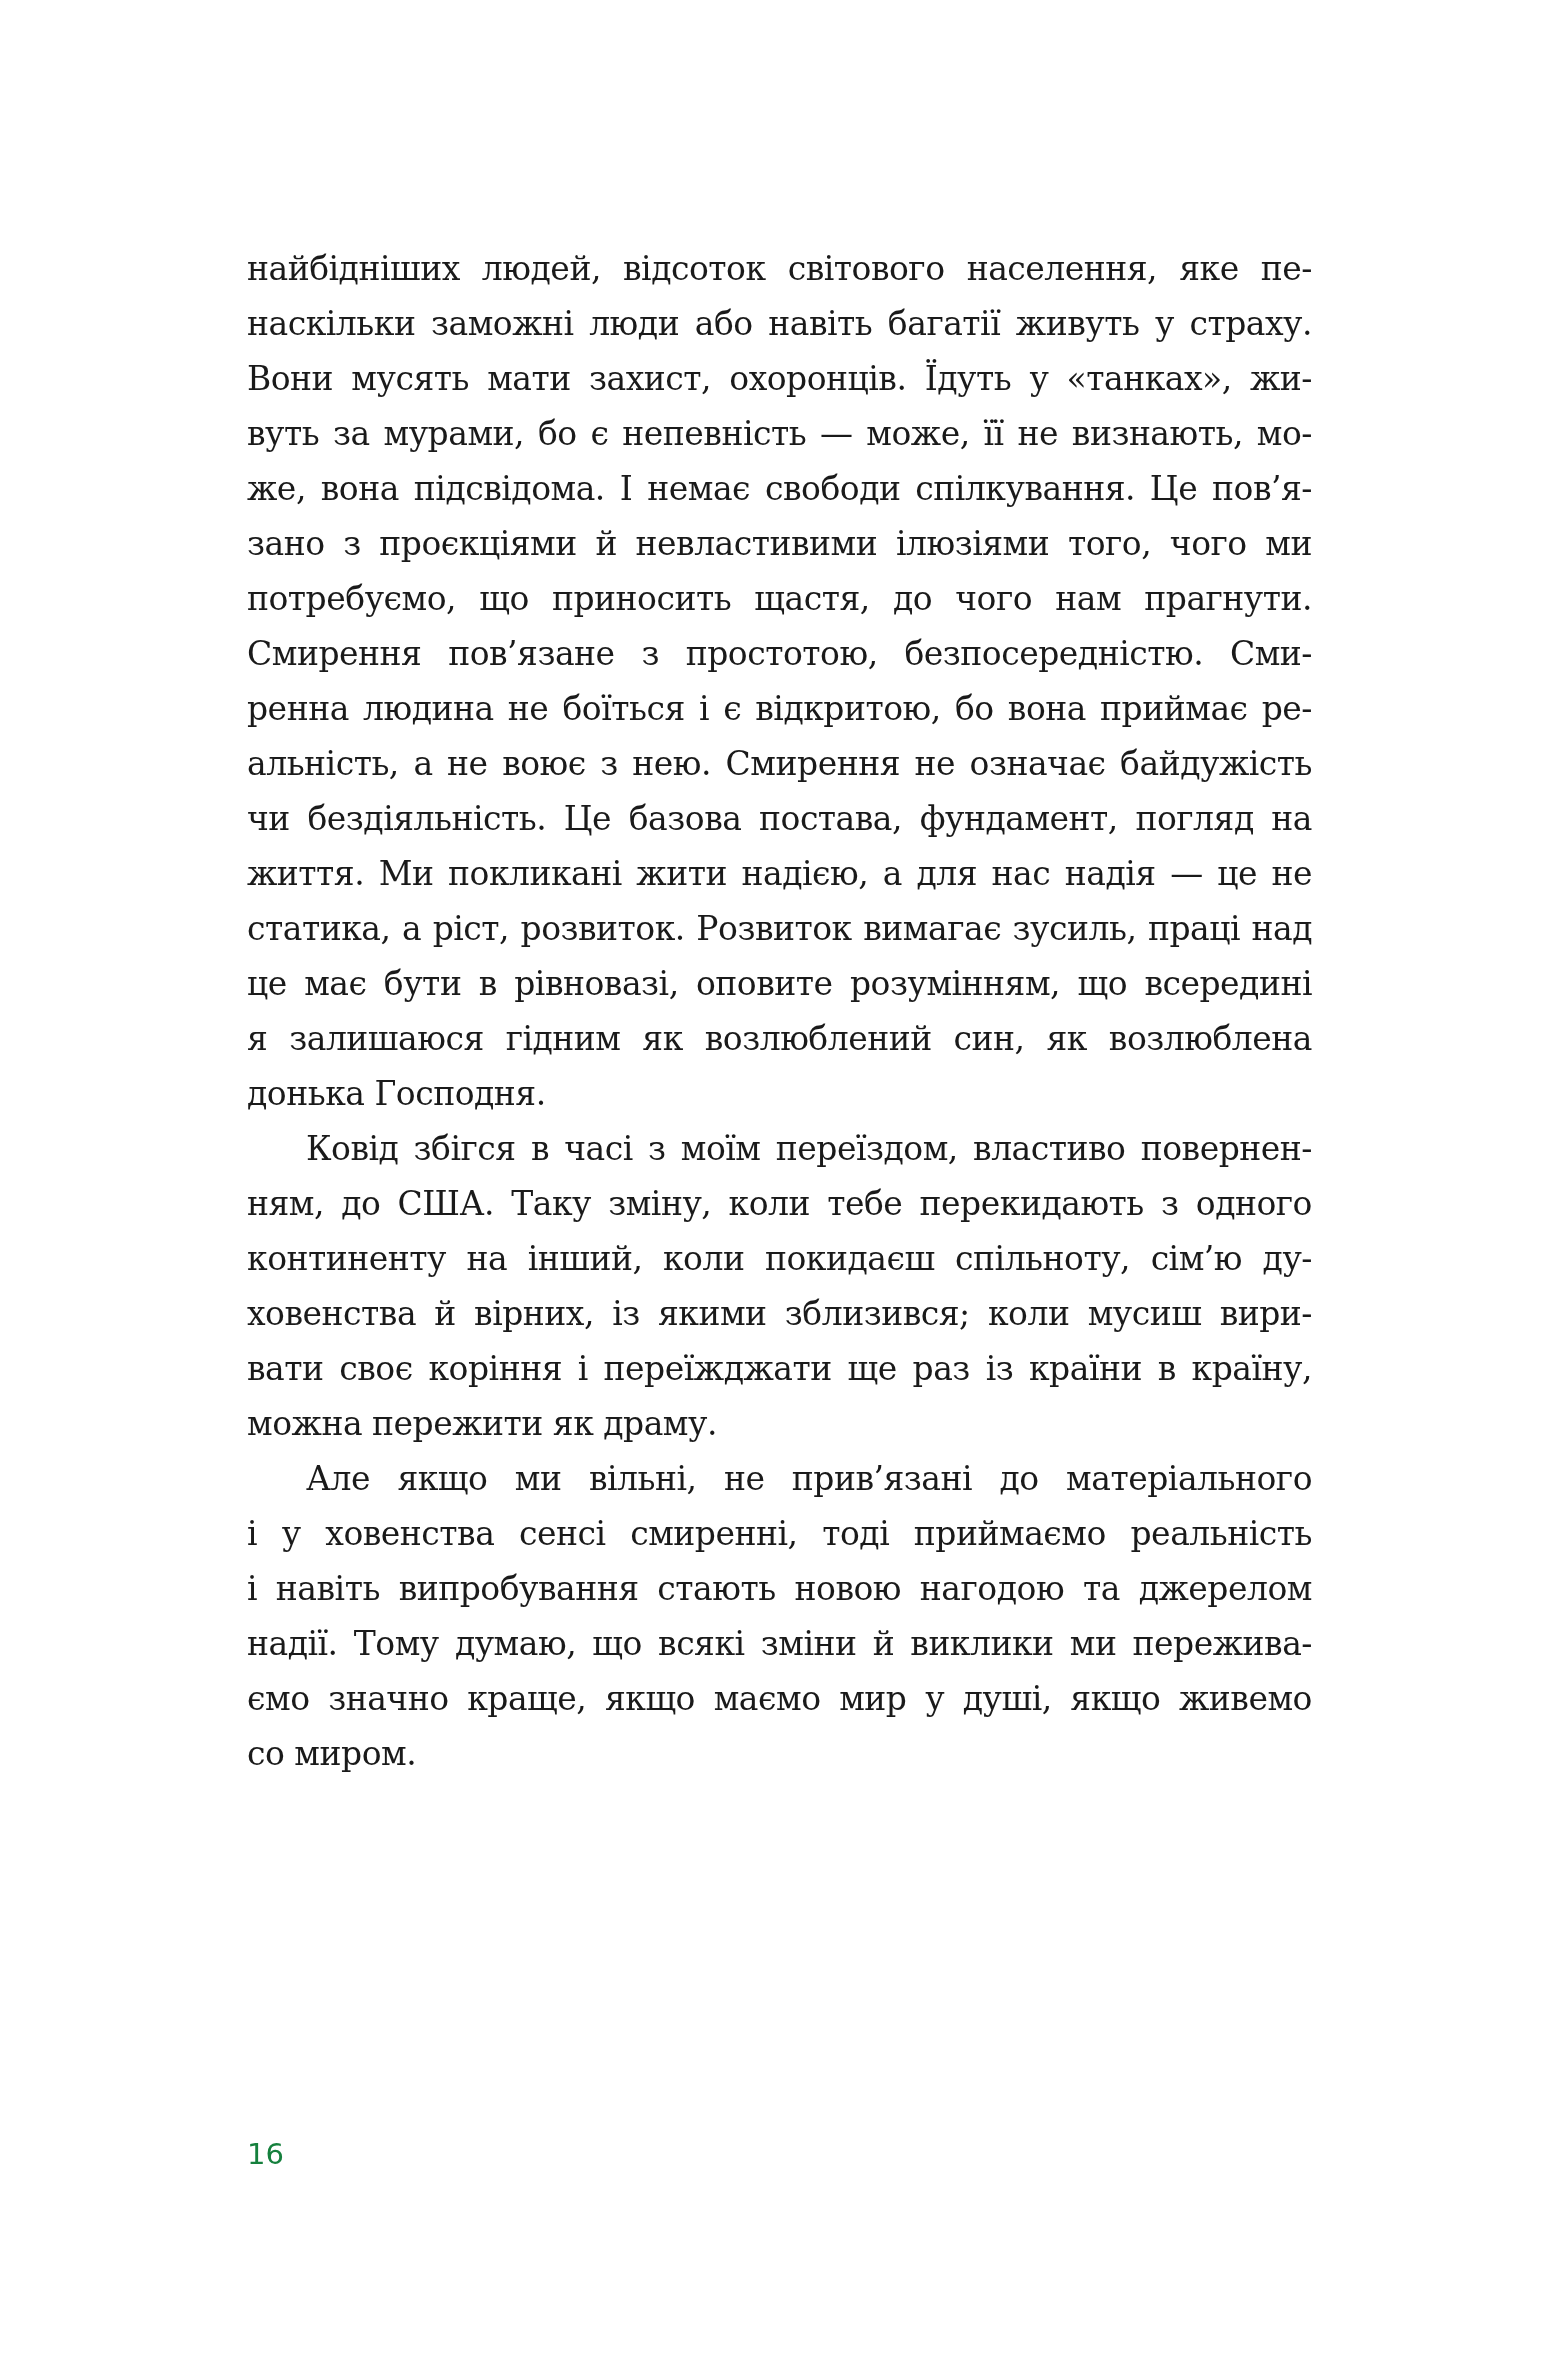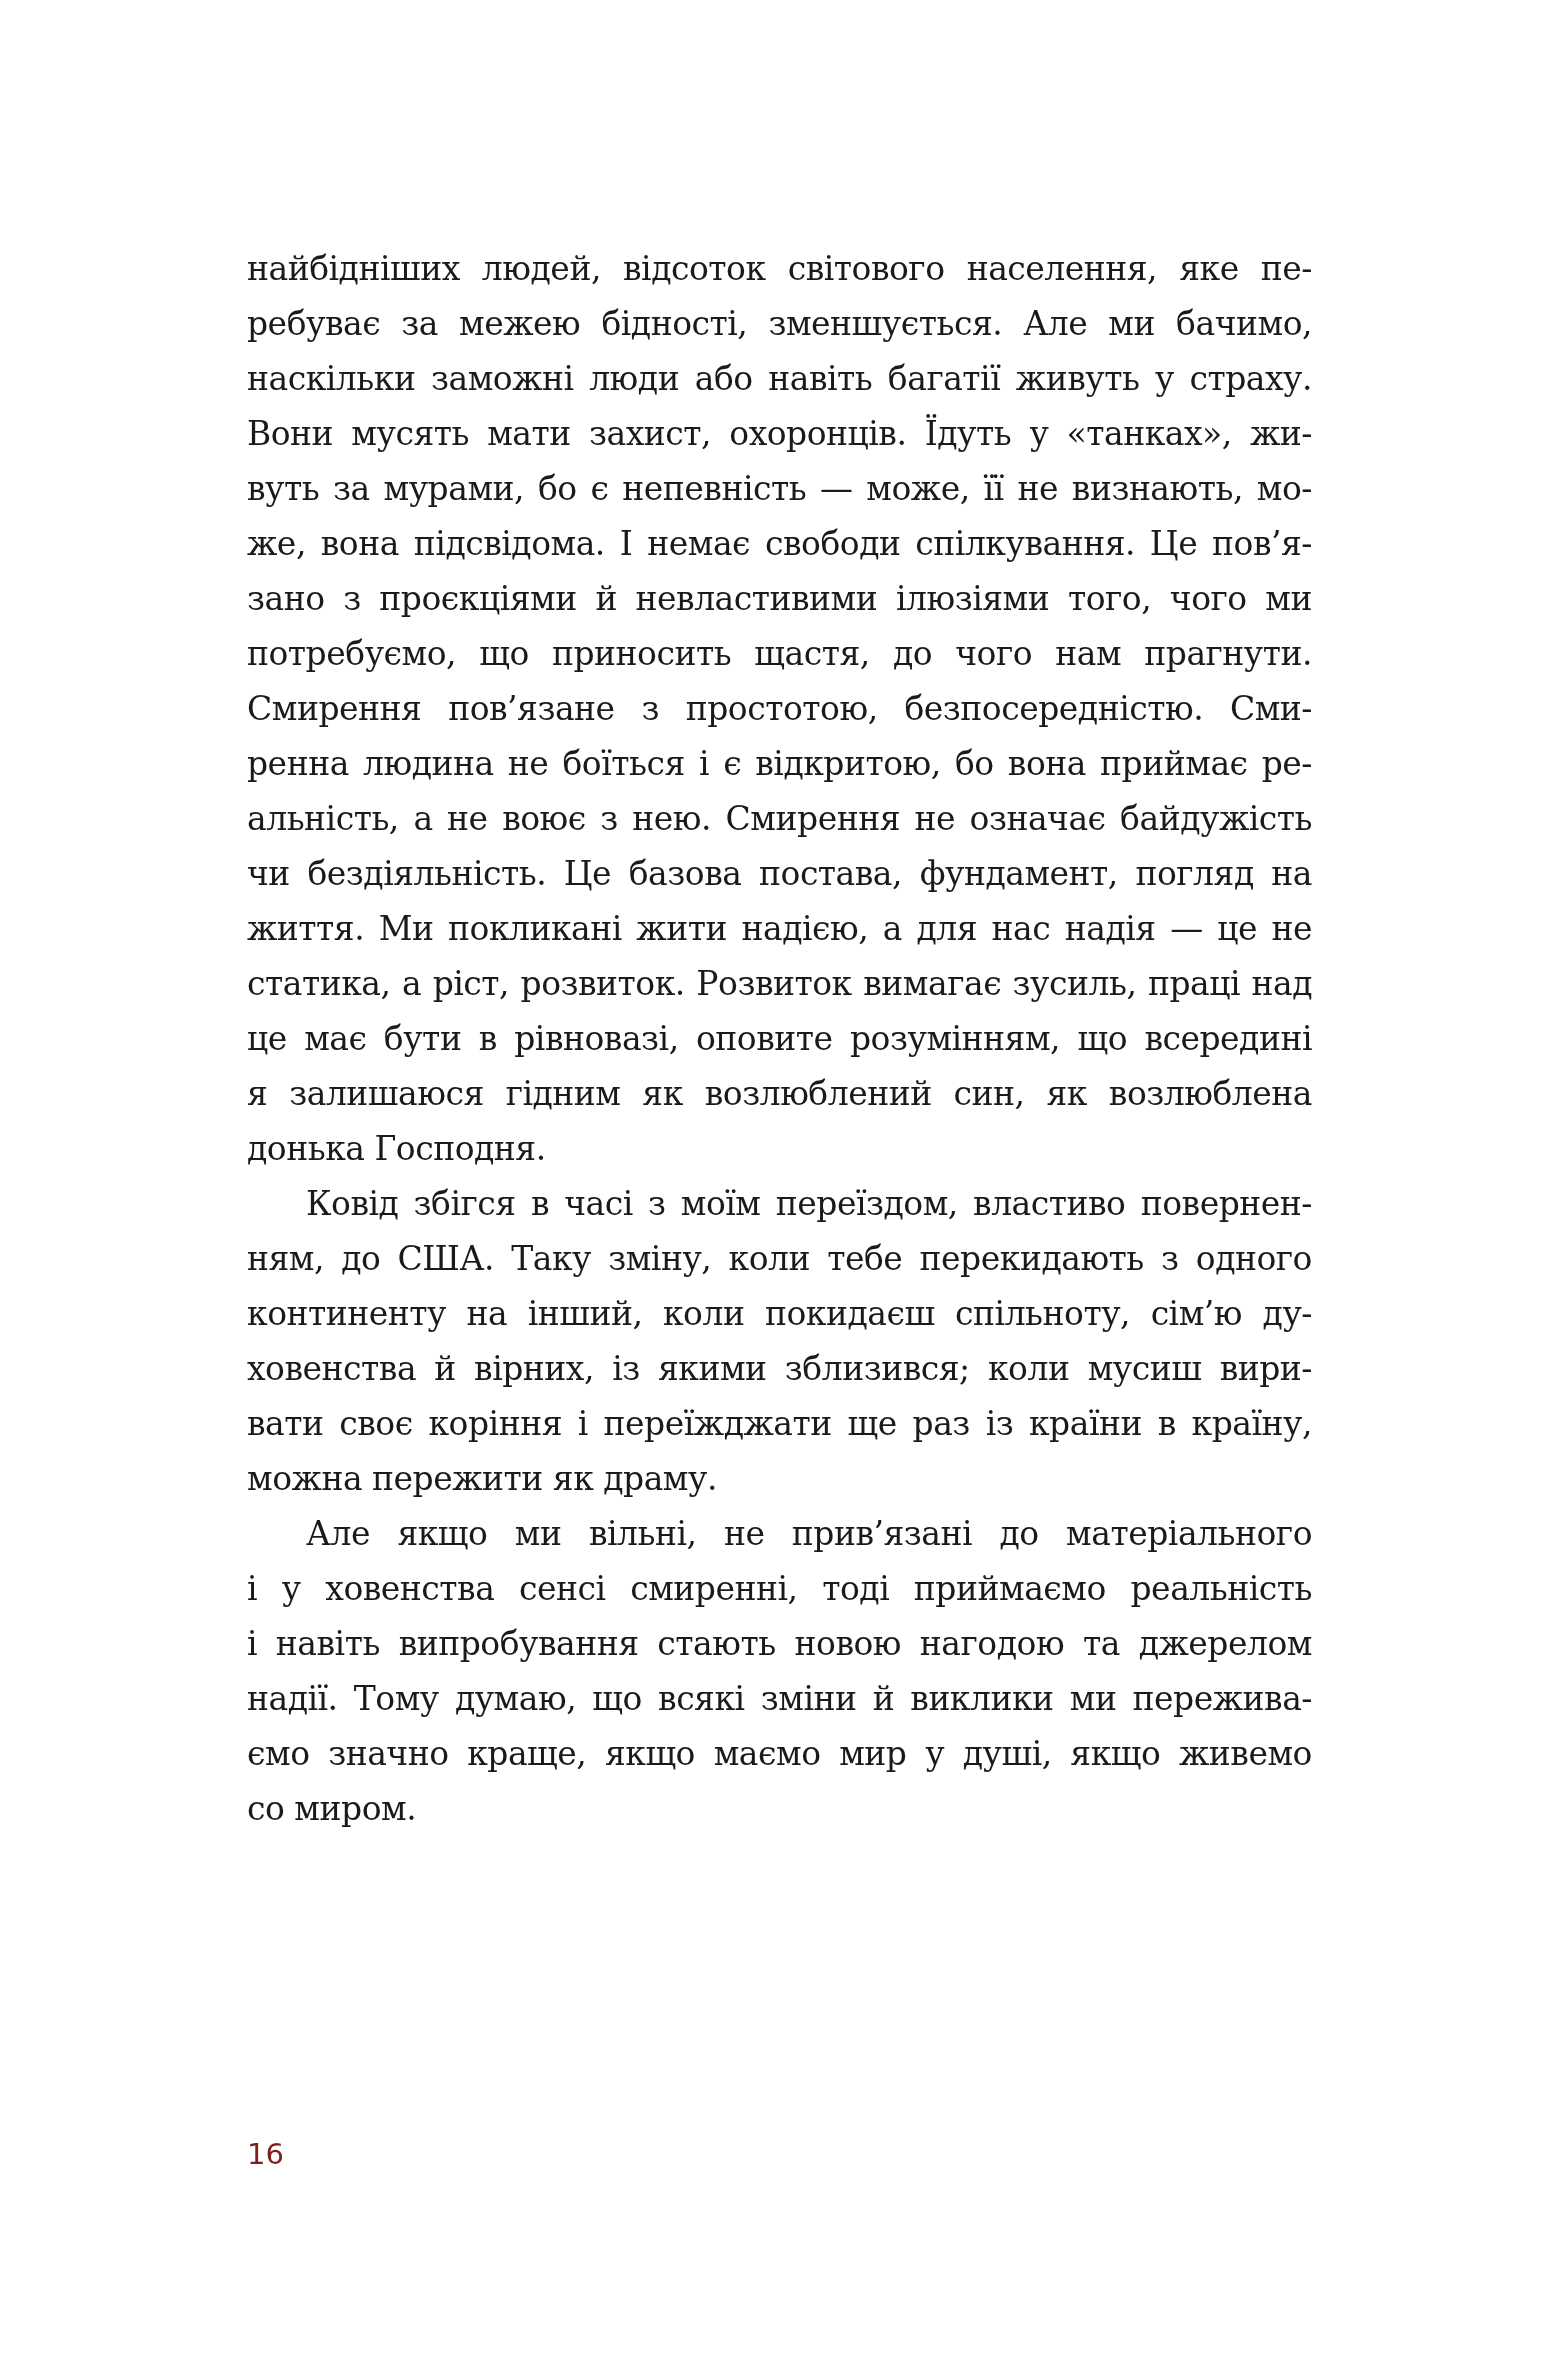--- a/index.html
+++ b/index.html
@@ -47,33 +47,32 @@
   }
   .line.indent {
     padding-left: 59px;
   }
   .page-number {
     position: absolute;
     left: 247px;
     top: 2137px;
     font-family: "DejaVu Sans", "Liberation Sans", sans-serif;
     font-size: 29px;
-    color: #7f1d1d;
+    color: #15803d;
     font-weight: 400;
   }
 </style>
 </head>
 <body>
 
 <div class="page">
   <div class="text-block">
 
     <div class="para">
       <span class="line">найбідніших людей, відсоток світового населення, яке пе-</span>
-      <span class="line">ребуває за межею бідності, зменшується. Але ми бачимо,</span>
       <span class="line">наскільки заможні люди або навіть багатії живуть у страху.</span>
       <span class="line">Вони мусять мати захист, охоронців. Їдуть у «танках», жи-</span>
       <span class="line">вуть за мурами, бо є непевність — може, її не визнають, мо-</span>
       <span class="line">же, вона підсвідома. І немає свободи спілкування. Це пов’я-</span>
       <span class="line">зано з проєкціями й невластивими ілюзіями того, чого ми</span>
       <span class="line">потребуємо, що приносить щастя, до чого нам прагнути.</span>
       <span class="line">Смирення пов’язане з простотою, безпосередністю. Сми-</span>
       <span class="line">ренна людина не боїться і є відкритою, бо вона приймає ре-</span>
       <span class="line">альність, а не воює з нею. Смирення не означає байдужість</span>
       <span class="line">чи бездіяльність. Це базова постава, фундамент, погляд на</span>

